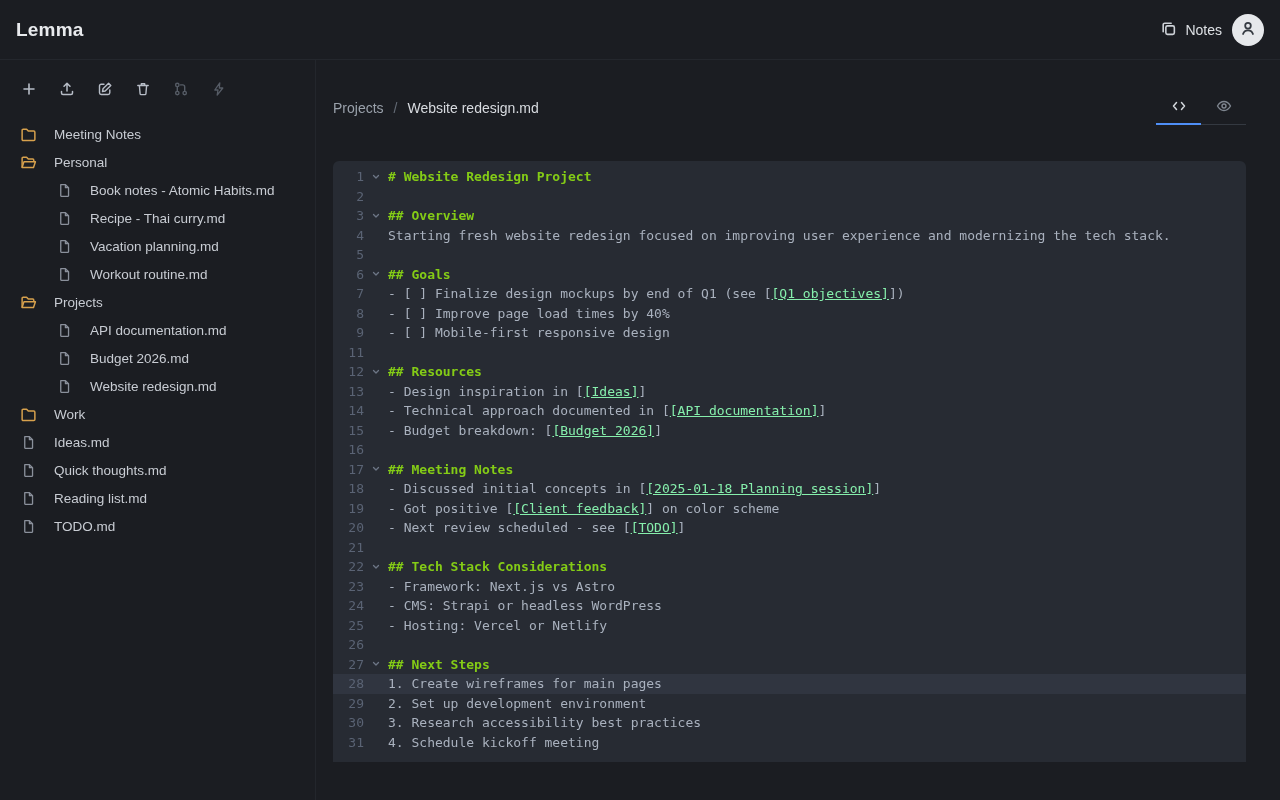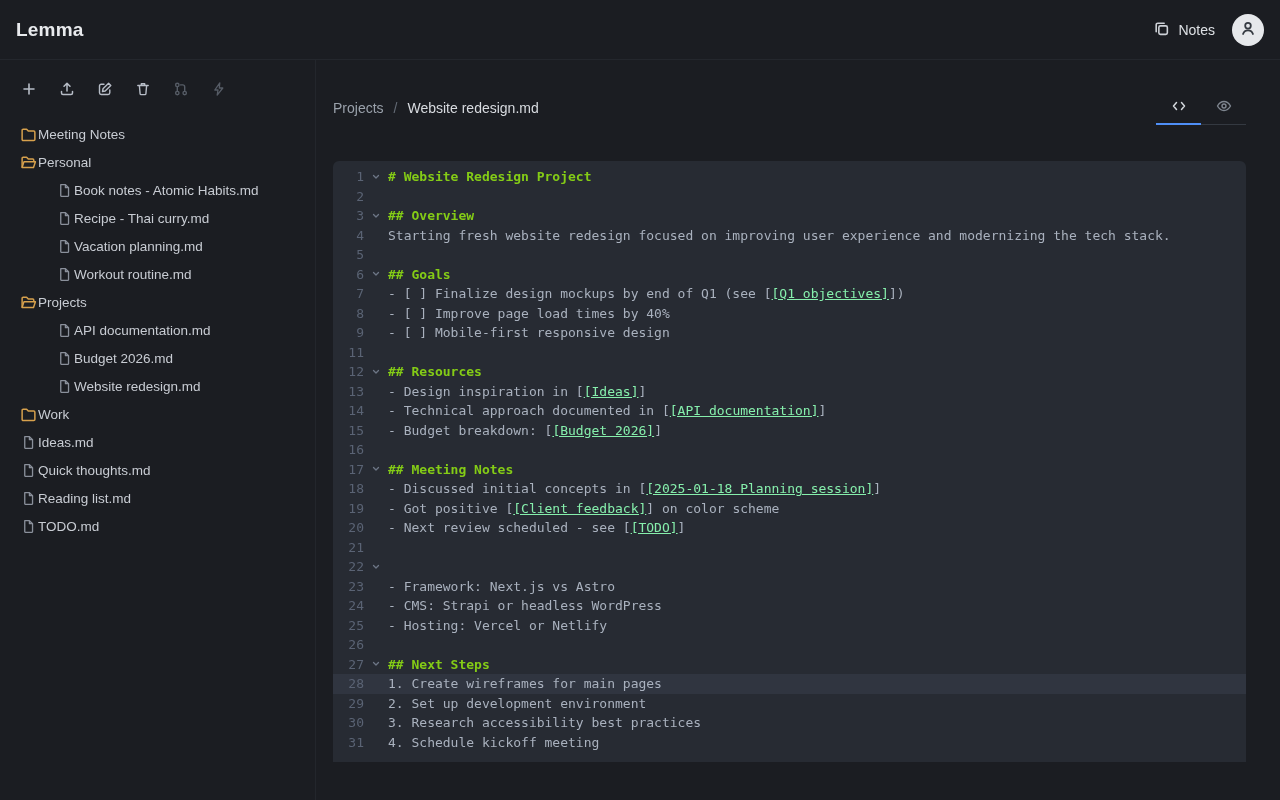--- a/index.html
+++ b/index.html
@@ -8,42 +8,42 @@
     background:#1b1d22;
     color:#d6d9de;
     font-family:"Liberation Sans", sans-serif;
   }
   
   .app-header {
     height:60px; display:flex; align-items:center; justify-content:space-between;
     padding:0 16px; border-bottom:1px solid #24272d;
   }
   .app-title { font-size:19px; font-weight:bold; color:#e8eaed; letter-spacing:.2px; }
-  .header-right { display:flex; align-items:center; gap:9px; }
+  .header-right { display:flex; align-items:center; gap:2px; }
   .notes-btn {
     display:flex; align-items:center; gap:8px; background:none; border:none;
     color:#dde0e4; font-size:14px; font-family:inherit; cursor:pointer; padding:6px 8px; border-radius:6px;
   }
   .notes-btn svg { color:#cdd1d7; }
   .avatar-btn {
     width:32px; height:32px; border-radius:50%; background:#e6e8eb; border:none;
     display:flex; align-items:center; justify-content:center; cursor:pointer; color:#363b42;
   }
   
   .layout { display:flex; height:740px; }
   .sidebar { width:316px; flex:0 0 316px; border-right:1px solid #23262c; padding-top:16px; }
   .toolbar { display:flex; gap:8px; padding:0 14px; }
   .tool-btn {
     width:30px; height:28px; display:flex; align-items:center; justify-content:center;
     background:none; border:none; border-radius:6px; color:#b7bdc7; cursor:pointer;
   }
   .tool-btn.disabled { color:#565c66; cursor:default; }
   .file-tree { margin-top:16px; }
   .tree-row {
-    height:28px; display:flex; align-items:center; gap:1px; padding-left:20px;
+    height:28px; display:flex; align-items:center; gap:17px; padding-left:20px;
     cursor:pointer; font-size:13.5px; color:#c8ccd3;
   }
   .tree-row.indent-1 { padding-left:56px; }
   .tree-icon { width:17px; height:17px; display:flex; align-items:center; justify-content:center; }
   .tree-icon.folder { color:#d7a14d; }
   .tree-icon.file { color:#8a909b; }
   .tree-label { white-space:nowrap; }
   
   .main { flex:1; padding:32px 34px 0 17px; }
   .main-top { display:flex; align-items:center; justify-content:space-between; height:32px; }
@@ -412,20 +412,21 @@
           <span class="fold"></span>
           <span class="codeln"></span>
         </div>
         <div class="line">
           <span class="lnum">22</span>
           <span class="fold">
             <svg width="10" height="10" viewBox="0 0 10 10" fill="none" stroke="currentColor" stroke-width="1.3" stroke-linecap="round" stroke-linejoin="round">
               <path d="M2.5 3.5L5 6l2.5-2.5"></path>
             </svg>
           </span>
+          <span class="codeln"><span class="seg-h">## Tech Stack Considerations</span></span>
         </div>
         <div class="line">
           <span class="lnum">23</span>
           <span class="fold"></span>
           <span class="codeln"><span class="seg-t">- Framework: Next.js vs Astro</span></span>
         </div>
         <div class="line">
           <span class="lnum">24</span>
           <span class="fold"></span>
           <span class="codeln"><span class="seg-t">- CMS: Strapi or headless WordPress</span></span>

